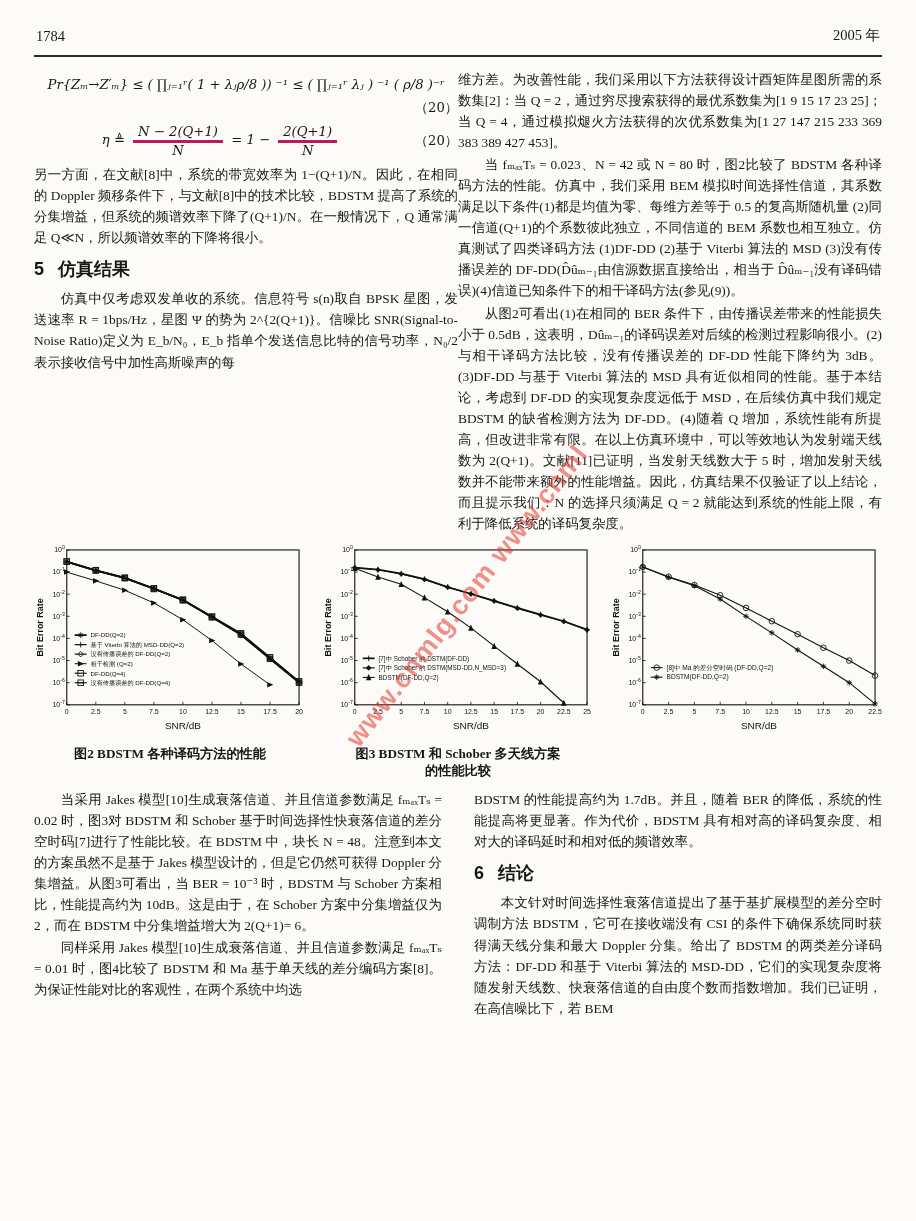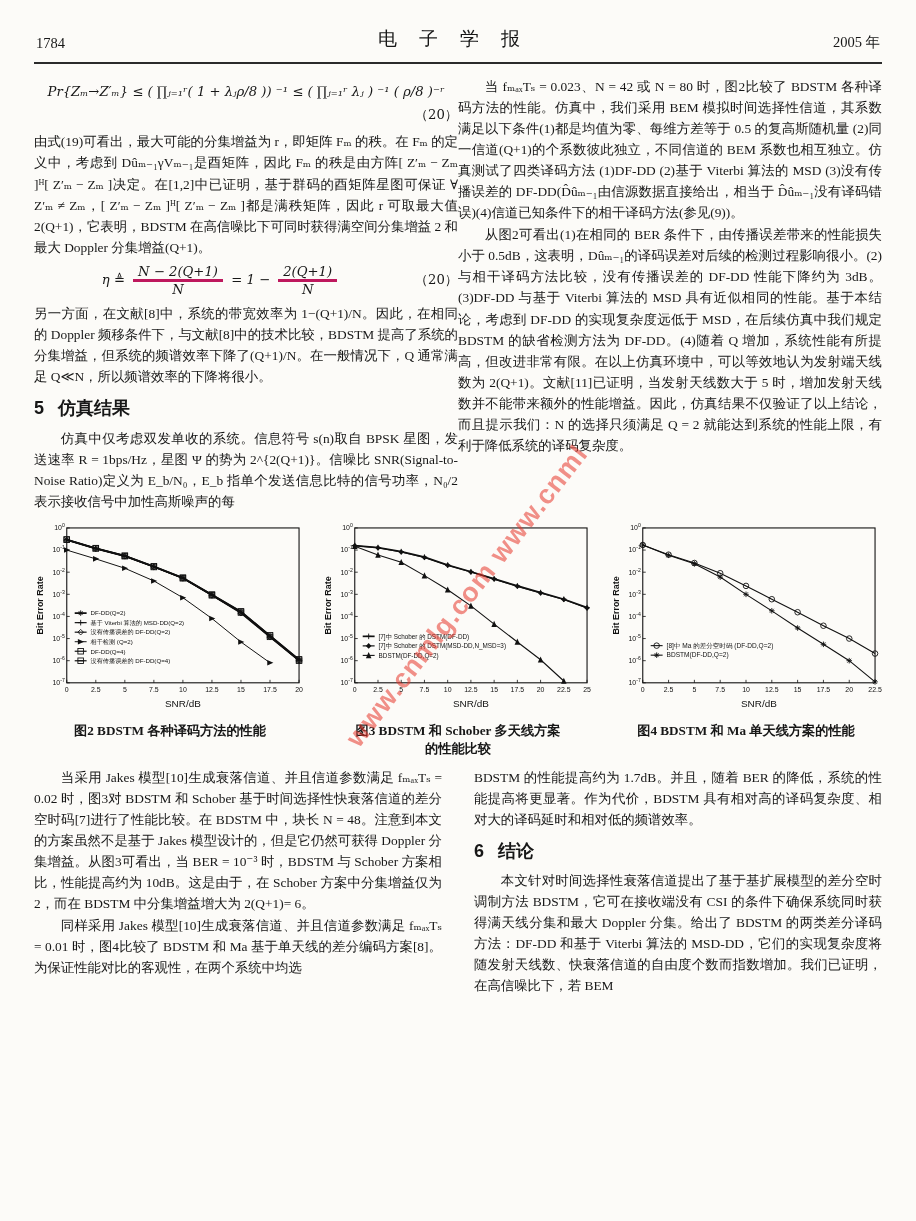--- a/index.html
+++ b/index.html
@@ -52,46 +52,45 @@
     pointer-events:none;z-index:6;
   }
 </style>
 </head>
 <body>
 
 <div class="page">
 
   <div class="header">
     <span>1784</span>
-    <span class="journal-title">电子学报</span>
     <span>2005 年</span>
   </div>
 
   <div class="columns">
     <div class="col">
       <div class="equation eq-stack" style="display:block">
         <div class="eq-body">Pr{Zₘ→Z′ₘ} ≤ ( ∏ⱼ₌₁ʳ( 1 + λⱼρ/8 )) ⁻¹ ≤ ( ∏ⱼ₌₁ʳ λⱼ ) ⁻¹ ( ρ/8 )⁻ʳ</div>
         <div class="eq-num" style="text-align:right">（20）</div>
       </div>
-      <p>由式(19)可看出，最大可能的分集增益为 r，即矩阵 Fₘ 的秩。在 Fₘ 的定义中，考虑到 Dûₘ₋₁γVₘ₋₁是酉矩阵，因此 Fₘ 的秩是由方阵[ Z′ₘ − Zₘ ]ᴴ[ Z′ₘ − Zₘ ]决定。在[1,2]中已证明，基于群码的酉矩阵星图可保证 ∀ Z′ₘ ≠ Zₘ，[ Z′ₘ − Zₘ ]ᴴ[ Z′ₘ − Zₘ ]都是满秩矩阵，因此 r 可取最大值 2(Q+1)，它表明，BDSTM 在高信噪比下可同时获得满空间分集增益 2 和最大 Doppler 分集增益(Q+1)。</p>
       <div class="equation">
         <span class="eq-body">
           <span>η ≜</span>
           <span class="frac"><span class="num">N − 2(Q+1)</span><span class="den">N</span></span>
           <span>= 1 −</span>
           <span class="frac"><span class="num">2(Q+1)</span><span class="den">N</span></span>
         </span>
         <span class="eq-num">（20）</span>
       </div>
       <p>另一方面，在文献[8]中，系统的带宽效率为 1−(Q+1)/N。因此，在相同的 Doppler 频移条件下，与文献[8]中的技术比较，BDSTM 提高了系统的分集增益，但系统的频谱效率下降了(Q+1)/N。在一般情况下，Q 通常满足 Q≪N，所以频谱效率的下降将很小。</p>
       <h2 class="sec"><span class="sec-num">5</span><span>仿真结果</span></h2>
       <p class="indent">仿真中仅考虑双发单收的系统。信息符号 s(n)取自 BPSK 星图，发送速率 R = 1bps/Hz，星图 Ψ 的势为 2^{2(Q+1)}。信噪比 SNR(Signal-to-Noise Ratio)定义为 E_b/N₀，E_b 指单个发送信息比特的信号功率，N₀/2 表示接收信号中加性高斯噪声的每</p>
     </div>
 
     <div class="col">
+      <p>维方差。为改善性能，我们采用以下方法获得设计酉矩阵星图所需的系数集[2]：当 Q = 2，通过穷尽搜索获得的最优系数集为[1 9 15 17 23 25]；当 Q = 4，通过模拟煺火方法获得的次优系数集为[1 27 147 215 233 369 383 389 427 453]。</p>
       <p class="indent">当 fₘₐₓTₛ = 0.023、N = 42 或 N = 80 时，图2比较了 BDSTM 各种译码方法的性能。仿真中，我们采用 BEM 模拟时间选择性信道，其系数满足以下条件(1)都是均值为零、每维方差等于 0.5 的复高斯随机量 (2)同一信道(Q+1)的个系数彼此独立，不同信道的 BEM 系数也相互独立。仿真测试了四类译码方法 (1)DF-DD (2)基于 Viterbi 算法的 MSD (3)没有传播误差的 DF-DD(D̂ûₘ₋₁由信源数据直接给出，相当于 D̂ûₘ₋₁没有译码错误)(4)信道已知条件下的相干译码方法(参见(9))。</p>
       <p class="indent">从图2可看出(1)在相同的 BER 条件下，由传播误差带来的性能损失小于 0.5dB，这表明，Dûₘ₋₁的译码误差对后续的检测过程影响很小。(2)与相干译码方法比较，没有传播误差的 DF-DD 性能下降约为 3dB。(3)DF-DD 与基于 Viterbi 算法的 MSD 具有近似相同的性能。基于本结论，考虑到 DF-DD 的实现复杂度远低于 MSD，在后续仿真中我们规定 BDSTM 的缺省检测方法为 DF-DD。(4)随着 Q 增加，系统性能有所提高，但改进非常有限。在以上仿真环境中，可以等效地认为发射端天线数为 2(Q+1)。文献[11]已证明，当发射天线数大于 5 时，增加发射天线数并不能带来额外的性能增益。因此，仿真结果不仅验证了以上结论，而且提示我们：N 的选择只须满足 Q = 2 就能达到系统的性能上限，有利于降低系统的译码复杂度。</p>
     </div>
   </div>
 
   <div class="figures">
     <figure>
       <svg class="chart" viewBox="0 0 274 200">
           <rect x="33" y="7" width="234" height="156" fill="none" stroke="#111" stroke-width="1.1"></rect>
           <line x1="33" y1="7" x2="36" y2="7" stroke="#111" stroke-width="0.8"></line>
@@ -459,21 +458,20 @@
           <line x1="41" y1="125.56" x2="53" y2="125.56" stroke="#111" stroke-width="1.1"></line>
           <circle cx="47" cy="125.56" r="2.8" fill="none" stroke="#111" stroke-width="0.9"></circle>
           <text x="57" y="127.86" font-size="6.6" fill="#111">[8]中 Ma 的差分空时码 (DF-DD,Q=2)</text>
           <line x1="41" y1="135.16" x2="53" y2="135.16" stroke="#111" stroke-width="1.1"></line>
           <line x1="44.2" y1="135.16" x2="49.8" y2="135.16" stroke="#111" stroke-width="0.9"></line>
           <line x1="47" y1="132.35999999999999" x2="47" y2="137.96" stroke="#111" stroke-width="0.9"></line>
           <line x1="45.04" y1="133.2" x2="48.96" y2="137.12" stroke="#111" stroke-width="0.9"></line>
           <line x1="45.04" y1="137.12" x2="48.96" y2="133.2" stroke="#111" stroke-width="0.9"></line>
           <text x="57" y="137.46" font-size="6.6" fill="#111">BDSTM(DF-DD,Q=2)</text>
         </svg>
-      <figcaption>图4  BDSTM 和 Ma 单天线方案的性能</figcaption>
     </figure>
   </div>
 
   <div class="bottom-columns">
     <div class="col">
       <p class="indent">当采用 Jakes 模型[10]生成衰落信道、并且信道参数满足 fₘₐₓTₛ = 0.02 时，图3对 BDSTM 和 Schober 基于时间选择性快衰落信道的差分空时码[7]进行了性能比较。在 BDSTM 中，块长 N = 48。注意到本文的方案虽然不是基于 Jakes 模型设计的，但是它仍然可获得 Doppler 分集增益。从图3可看出，当 BER = 10⁻³ 时，BDSTM 与 Schober 方案相比，性能提高约为 10dB。这是由于，在 Schober 方案中分集增益仅为 2，而在 BDSTM 中分集增益增大为 2(Q+1)= 6。</p>
       <p class="indent">同样采用 Jakes 模型[10]生成衰落信道、并且信道参数满足 fₘₐₓTₛ = 0.01 时，图4比较了 BDSTM 和 Ma 基于单天线的差分编码方案[8]。为保证性能对比的客观性，在两个系统中均选</p>
     </div>
     <div class="col">
       <p>BDSTM 的性能提高约为 1.7dB。并且，随着 BER 的降低，系统的性能提高将更显著。作为代价，BDSTM 具有相对高的译码复杂度、相对大的译码延时和相对低的频谱效率。</p>

